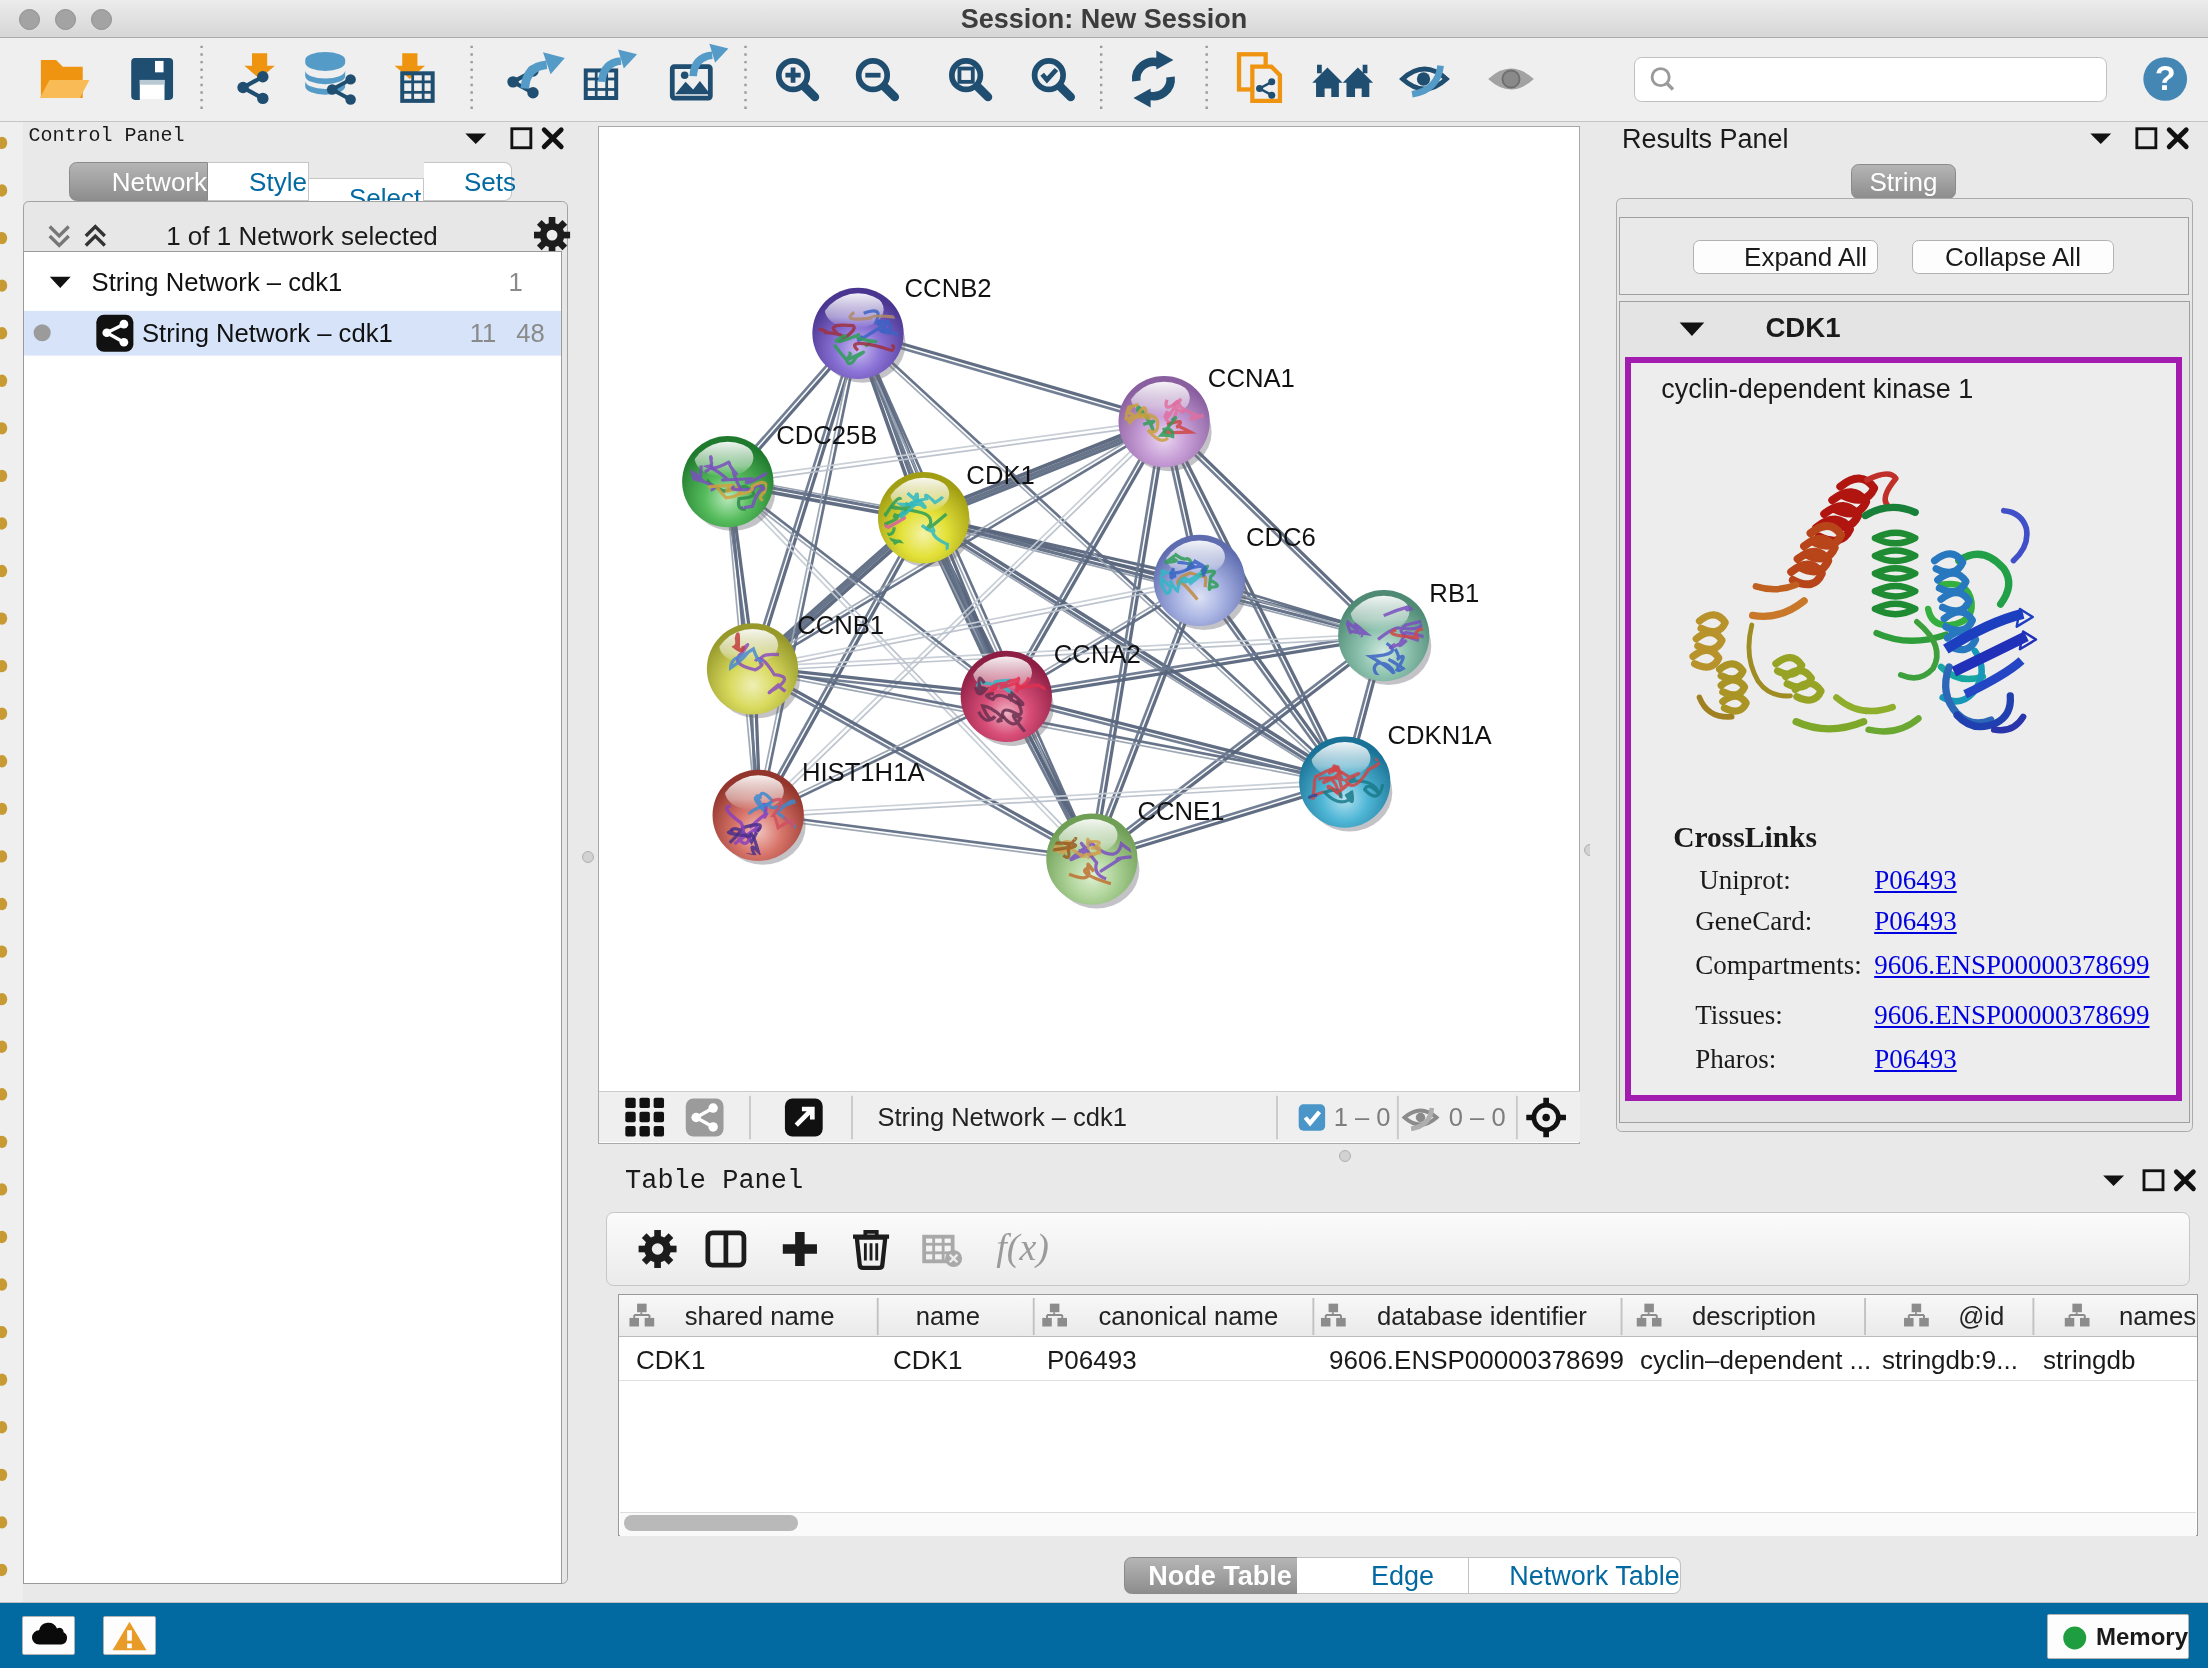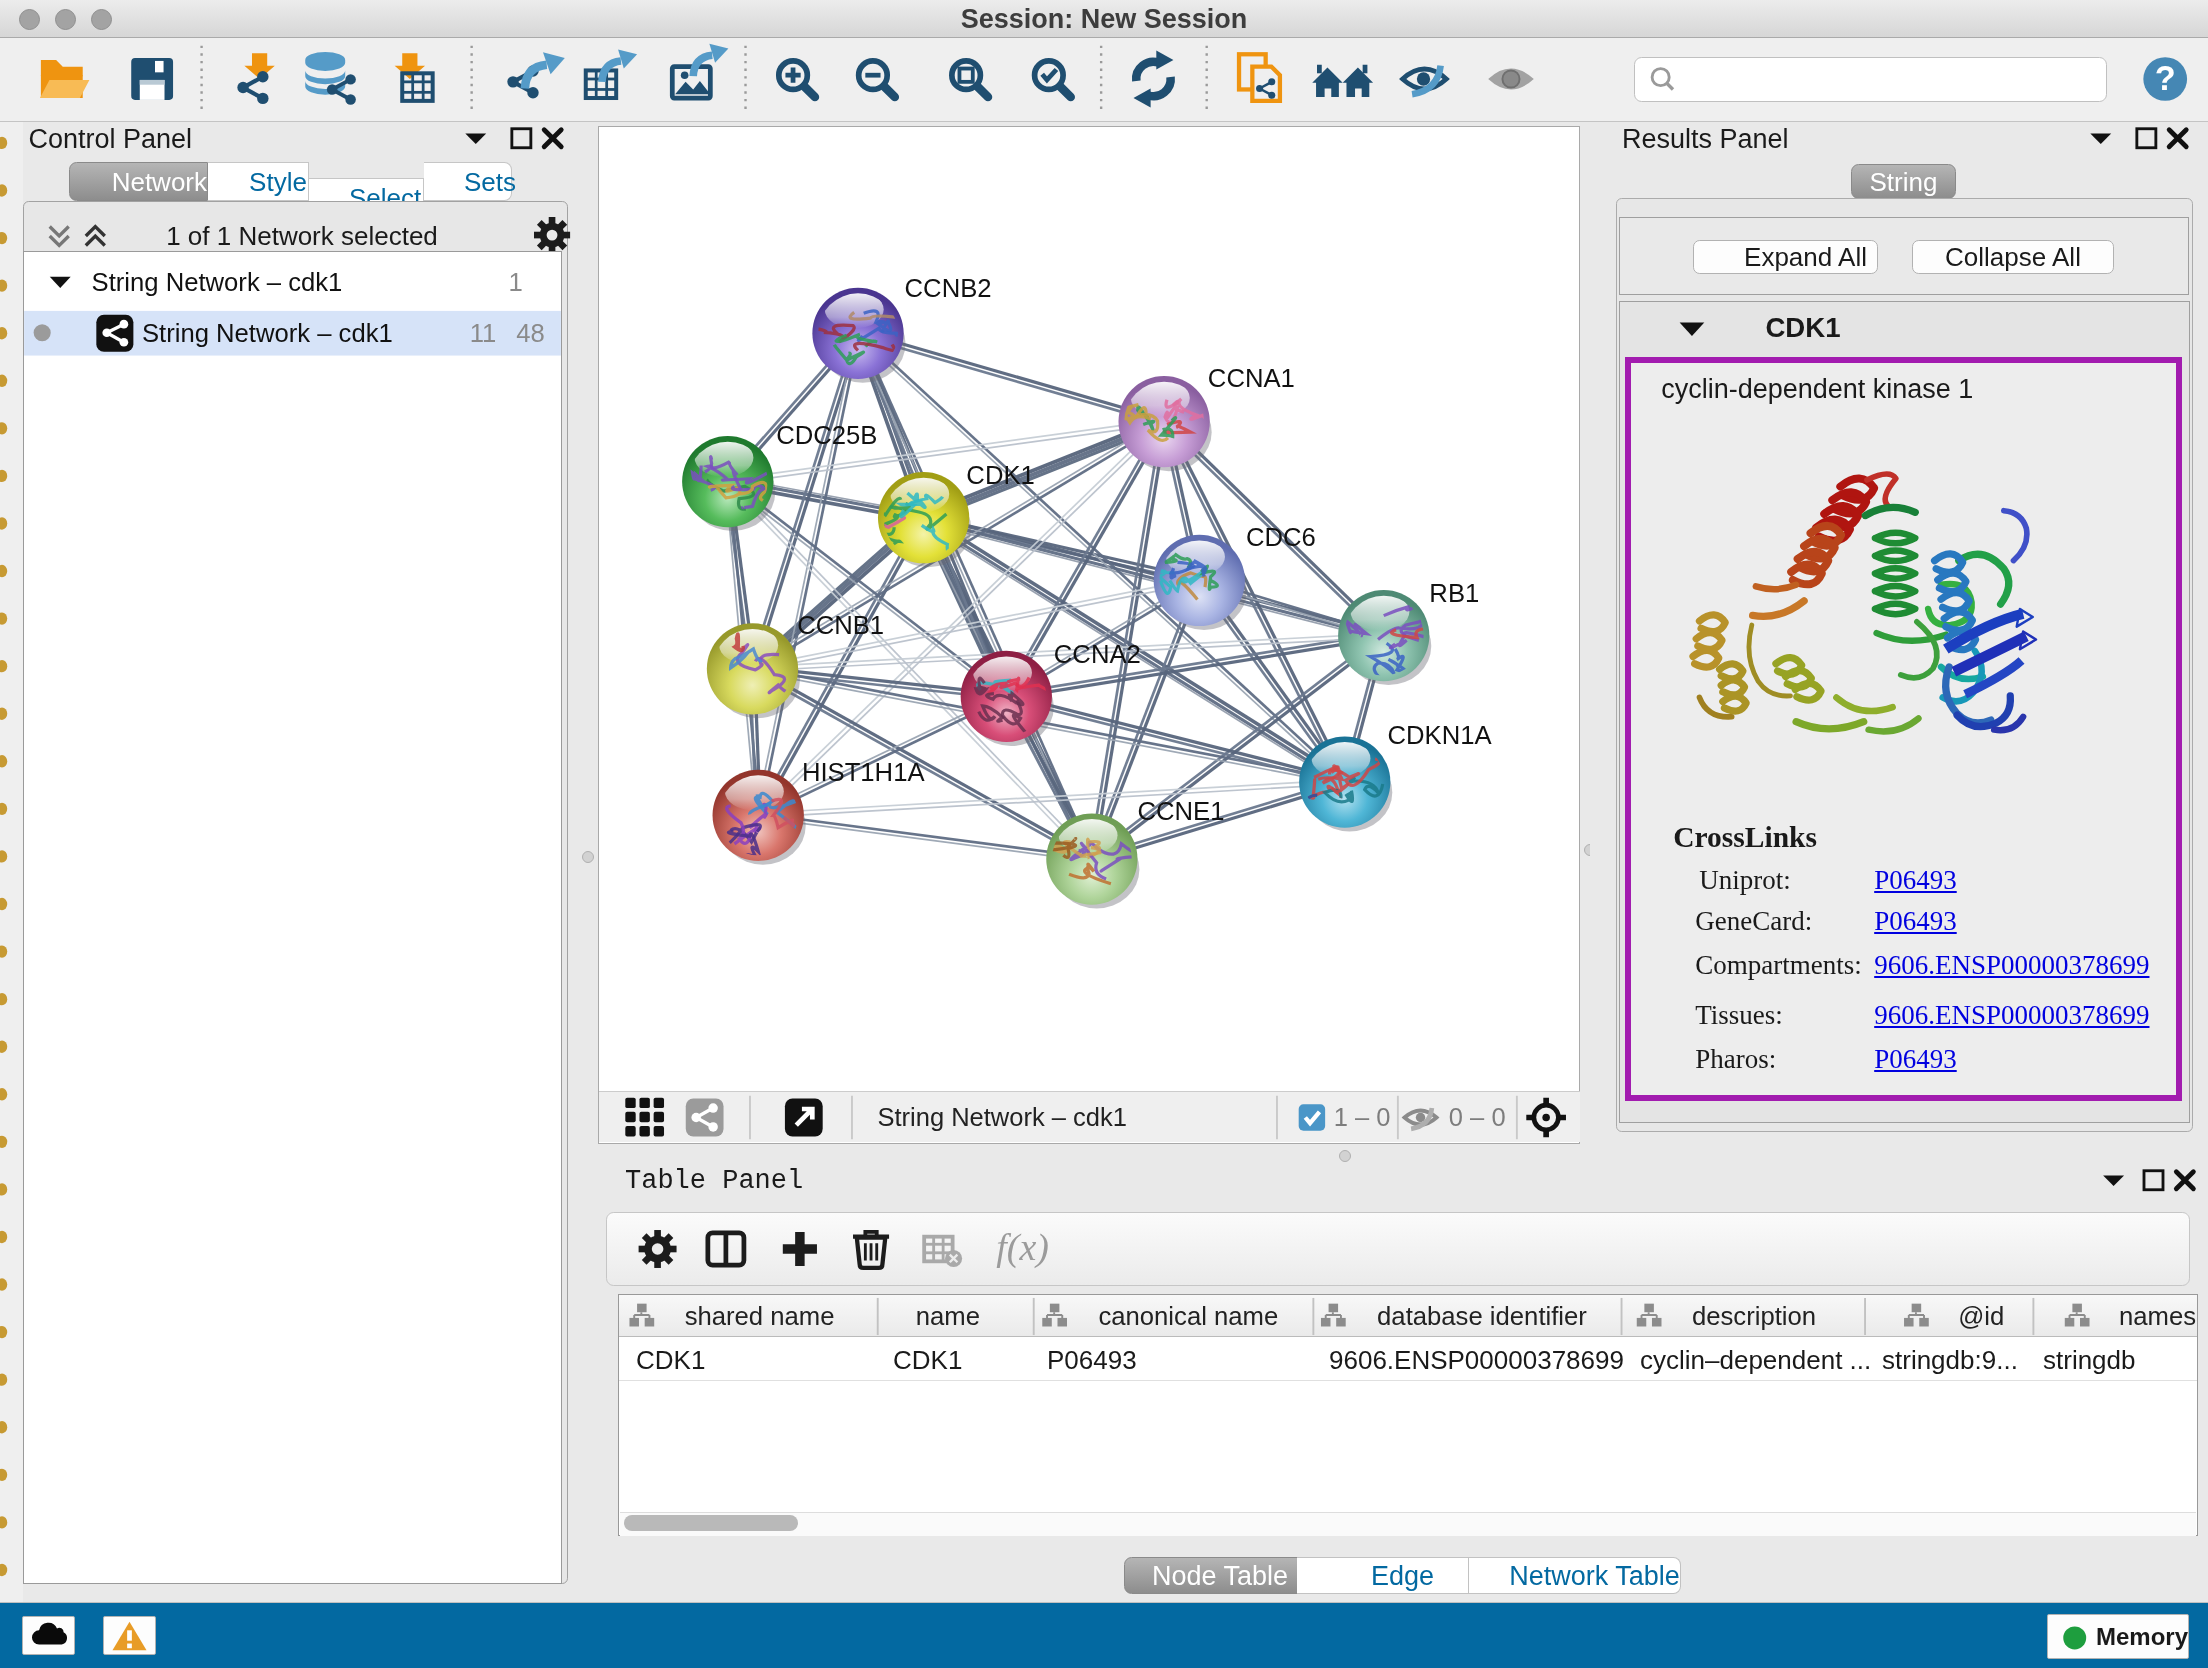--- a/index.html
+++ b/index.html
@@ -164,21 +164,21 @@
       <ellipse cx="2" cy="1222" rx="5.5" ry="6.5" fill="#c79a33"></ellipse>
       <ellipse cx="2" cy="1272" rx="5.5" ry="6.5" fill="#c79a33"></ellipse>
       <ellipse cx="2" cy="1322" rx="5.5" ry="6.5" fill="#c79a33"></ellipse>
       <ellipse cx="2" cy="1372" rx="5.5" ry="6.5" fill="#c79a33"></ellipse>
       <ellipse cx="2" cy="1422" rx="5.5" ry="6.5" fill="#c79a33"></ellipse>
       <ellipse cx="2" cy="1472" rx="5.5" ry="6.5" fill="#c79a33"></ellipse>
       <ellipse cx="2" cy="1522" rx="5.5" ry="6.5" fill="#c79a33"></ellipse>
     </svg></div>
 
 <div class="abs" id="cpanel" style="left:17px;top:122px;width:554px;height:1486px;">
-  <div class="abs" style="left:11.4px;top:1.9px;font-size:27px;">Control Panel</div>
+  <div class="abs" style="left:11.4px;top:1.9px;font-size:20px;font-family:Liberation Mono, monospace;">Control Panel</div>
   <svg class="abs" style="left:430px;top:1.9px;" width="124" height="28.5" viewBox="0 0 130 30">
       <path d="M19 10 h22 l-11 11 z" fill="#111"></path>
       <rect x="68" y="5" width="20" height="20" fill="none" stroke="#111" stroke-width="3"></rect>
       <path d="M102 6 L120 24 M120 6 L102 24" stroke="#111" stroke-width="5" stroke-linecap="round"></path>
     </svg>
 
   <div class="abs graytab" style="left:52px;top:40px;width:139px;height:39px;line-height:39px;text-align:right;border-radius:7.6px 0 0 7.6px;border:1px solid #8a8a8a;box-sizing:border-box;">Network</div>
   <div class="abs whitetab" style="left:191px;top:40px;width:101px;height:39px;line-height:39px;text-align:center;border:1px solid #c6c6c6;border-left:none;box-sizing:border-box;">Style</div>
   <div class="abs whitetab" style="left:292px;top:56px;width:115px;height:51px;line-height:39px;text-align:left;border:1px solid #c6c6c6;border-left:none;box-sizing:border-box;">Select</div>
   <div class="abs whitetab" style="left:407px;top:40px;width:88px;height:39px;line-height:39px;text-align:center;border:1px solid #c6c6c6;border-left:none;border-radius:0 7.6px 7.6px 0;box-sizing:border-box;">Sets</div>
@@ -800,21 +800,21 @@
     <div class="abs" style="left:17px;top:50px;font-size:26px;">CDK1</div>
     <div class="abs" style="left:274px;top:50px;font-size:26px;">CDK1</div>
     <div class="abs" style="left:428px;top:50px;font-size:26px;">P06493</div>
     <div class="abs" style="left:710px;top:50px;font-size:26px;">9606.ENSP00000378699</div>
     <div class="abs" style="left:1021px;top:50px;font-size:26px;">cyclin–dependent ...</div>
     <div class="abs" style="left:1263px;top:50px;font-size:26px;">stringdb:9...</div>
     <div class="abs" style="left:1424px;top:50px;font-size:26px;">stringdb</div>
     <div class="abs" style="left:1px;top:217px;width:1576px;height:23px;background:#fafafa;border-top:1px solid #ddd;"></div>
     <div class="abs" style="left:4.8px;top:220px;width:174px;height:16px;border-radius:8.6px;background:#b9b9b9;"></div>
   </div>
-  <div class="abs graytab" style="left:546px;top:404px;width:192px;height:37px;line-height:37px;text-align:center;border-radius:7.6px 0 0 7.6px;border:1px solid #8a8a8a;box-sizing:border-box;font-size:27px;">Node Table</div>
+  <div class="abs graytab" style="left:546px;top:404px;width:192px;height:37px;line-height:37px;text-align:center;border-radius:7.6px 0 0 7.6px;border:1px solid #8a8a8a;box-sizing:border-box;font-size:27px;font-weight:bold;">Node Table</div>
   <div class="abs whitetab" style="left:719px;top:404px;width:172px;height:37px;line-height:37px;text-align:center;border:1px solid #c2c2c2;border-left:none;box-sizing:border-box;font-size:27px;">Edge Table</div>
   <div class="abs whitetab" style="left:891px;top:404px;width:212px;height:37px;line-height:37px;text-align:center;border:1px solid #c2c2c2;border-left:none;border-radius:0 7.6px 7.6px 0;box-sizing:border-box;font-size:27px;">Network Table</div>
 </div>
 
 <div class="abs" id="statusbar">
   <div class="btn" style="left:22px;top:13.3px;width:53px;height:39px;border-radius:1.9px;"><svg width="51" height="37" viewBox="0 0 54 39">
         <path d="M17 29 a7.5 7.5 0 0 1 0-15 a10 10 0 0 1 19-2 a4.5 4.5 0 0 1 7 4 a7 7 0 0 1 -2 13 z" fill="#0a0a0a"></path>
       </svg></div>
   <div class="btn" style="left:103px;top:13.3px;width:53px;height:39px;border-radius:1.9px;"><svg width="51" height="37" viewBox="0 0 54 39">
         <path d="M27 5 L45 35 H9 z" fill="#e89c27"></path>

